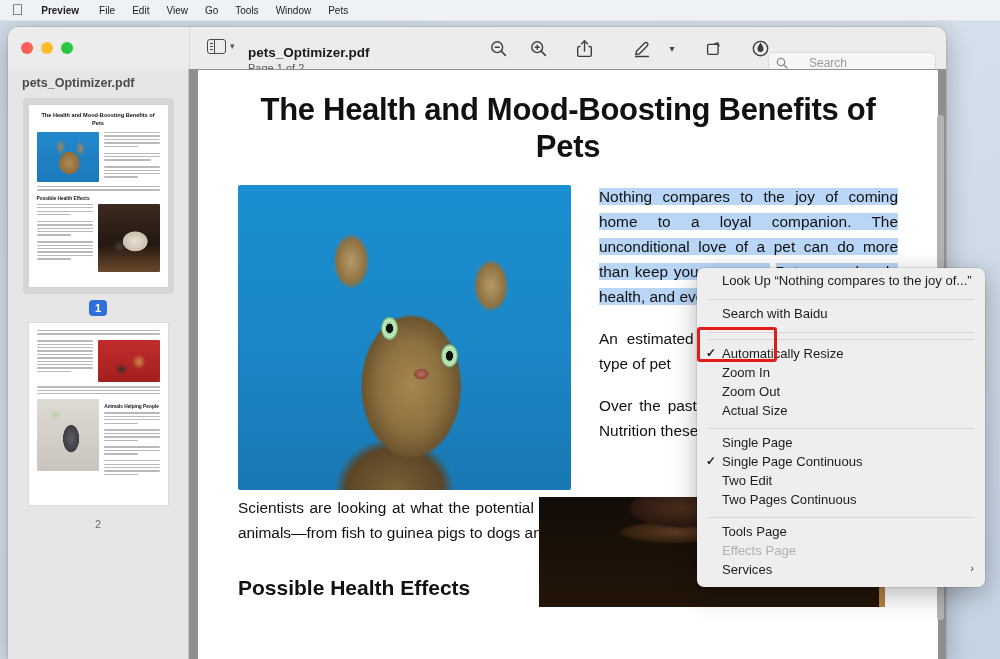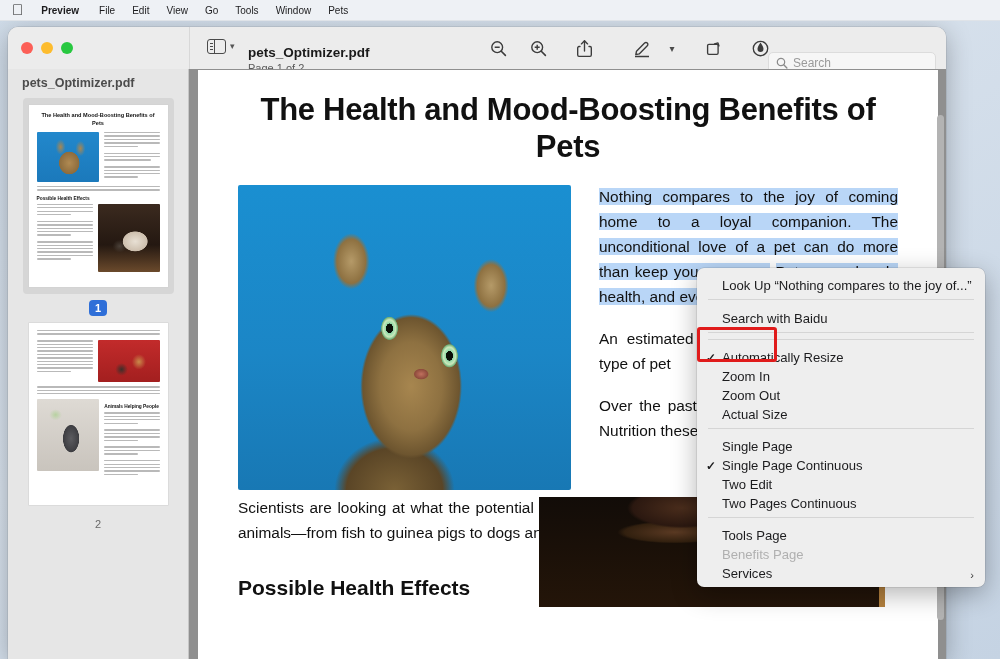--- a/index.html
+++ b/index.html
@@ -97,21 +97,21 @@
   }
   .tbtn {
     width: 40px; height: 32px; display: flex; align-items: center; justify-content: center;
     color: #3c3c3c;
   }
 
   .search-box {
     position: absolute; left: 760px; top: 36px; transform: translateY(-50%);
     width: 168px; height: 22px;
     background: #f6f6f6; border: 1px solid #dcdcdc; border-radius: 5px;
-    display: flex; align-items: center; padding: 0 7px; gap: 5px;
+    display: flex; align-items: center; padding: 0 7px; gap: 21px;
   }
   .search-ph { font-size: 12px; color: #9a9a9a; }
 
   
   .sidebar {
     position: absolute; left: 0; top: 42px; width: 181px; height: 590px;
     background: #e6e6e6;
     border-right: 1px solid #c6c6c6;
     overflow: hidden;
   }
@@ -255,21 +255,21 @@
     position: absolute; left: 697px; top: 268px;
     width: 288px; 
     background: #eeeeee;
     border-radius: 7px;
     box-shadow: 0 7px 26px rgba(0,0,0,.30), 0 0 0 .5px rgba(0,0,0,.16);
     padding: 5px 0 6px;
     z-index: 60;
     overflow: hidden;
   }
   .ctx-item {
-    height: 19px; display: flex; align-items: flex-end;
+    height: 19px; display: flex; align-items: flex-start;
     font-size: 13.1px; color: #1c1c1e;
     padding-left: 25px; padding-right: 12px;
     position: relative; white-space: nowrap;
   }
   .ctx-item.tall { height: 20px; }
   .ctx-item.disabled { color: #b0b0b0; }
   .ctx-check {
     position: absolute; left: 9px; font-size: 12px; color: #1c1c1e; font-weight: 700;
   }
   .ctx-arrow {
@@ -576,21 +576,21 @@
     </div>
     <div class="ctx-item">
       <span>Two Pages Continuous</span>
     </div>
     <div class="ctx-sep"></div>
 
     <div class="ctx-item">
       <span>Tools Page</span>
     </div>
     <div class="ctx-item disabled">
-      <span>Benefits Page</span>
+      <span>Effects Page</span>
     </div>
     <div class="ctx-item">
       <span>Services</span>
       <span class="ctx-arrow">›</span>
     </div>
 
     <div class="ctx-highlight"></div>
   </div>
 
 </div>

